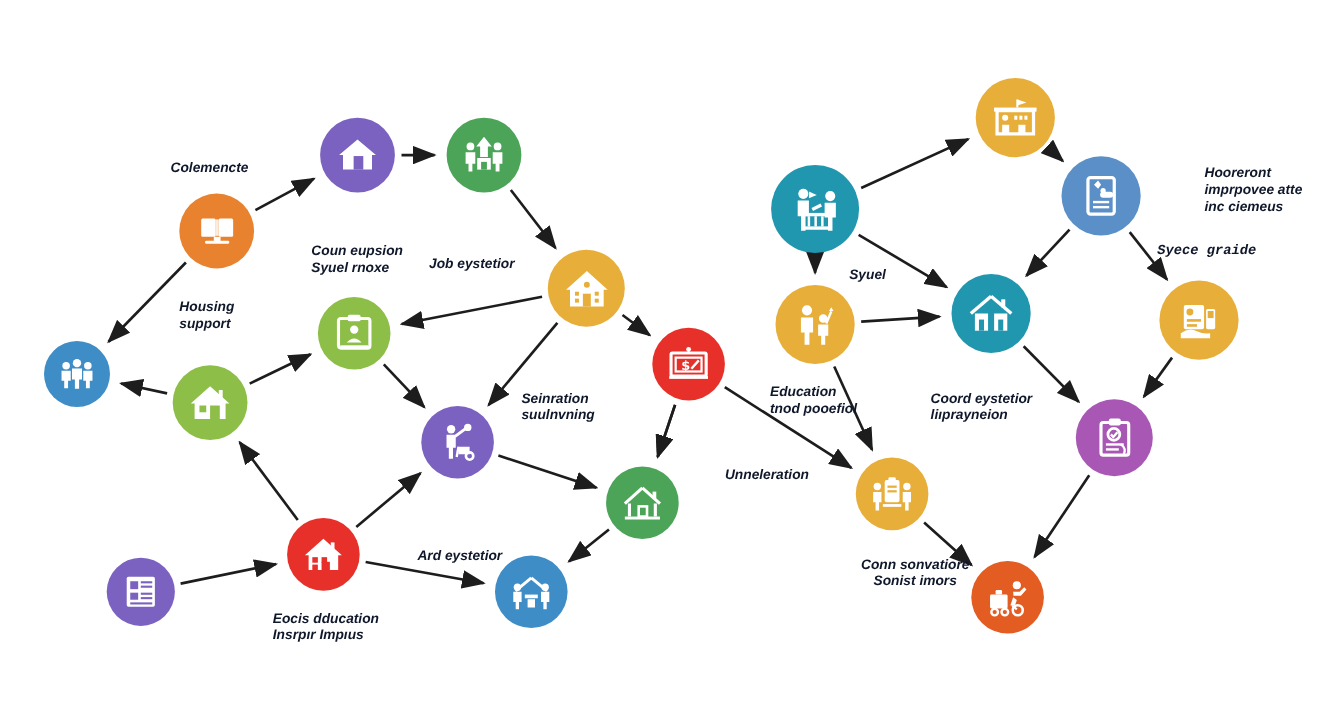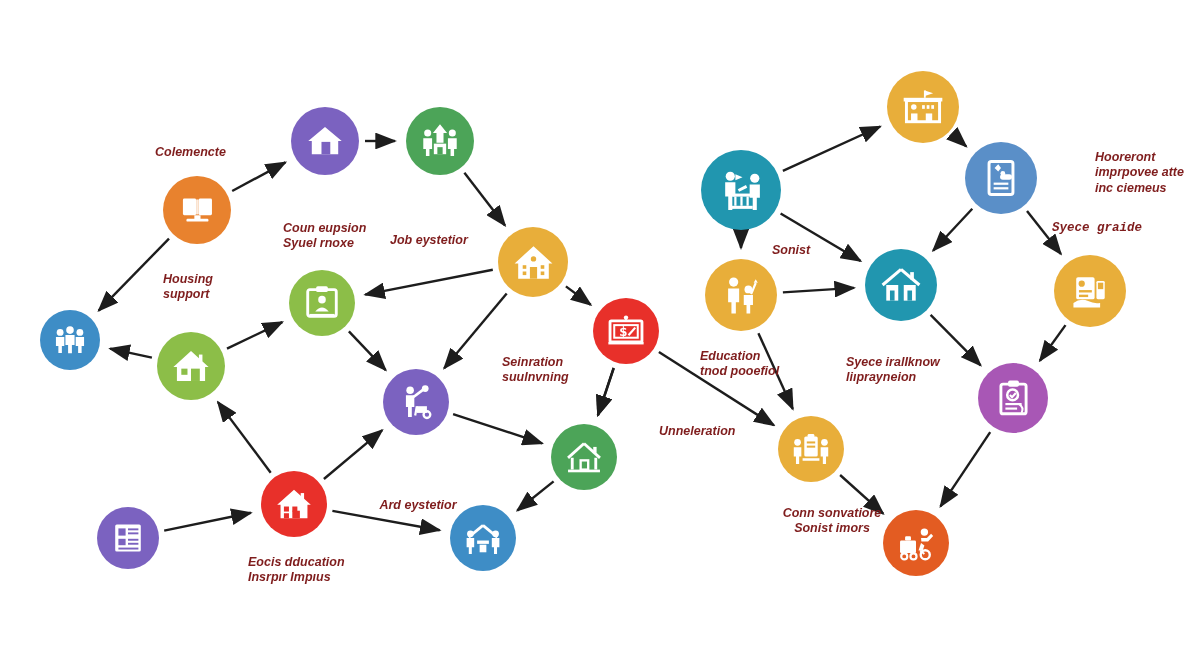--- a/index.html
+++ b/index.html
@@ -35,21 +35,21 @@
   .node svg {
     display: block;
   }
   .node-label {
     position: absolute;
     font-family: "Liberation Sans", "DejaVu Sans", sans-serif;
     font-style: italic;
     font-weight: 600;
     font-size: 12.5px;
     line-height: 1.22;
-    color: #7f1d1d;
+    color: #0f172a;
     white-space: pre-line;
     text-align: left;
   }
 </style>
 </head>
 <body>
 
 <div id="stage">
 
   <svg id="edge-layer" viewBox="0 0 1200 654" xmlns="http://www.w3.org/2000/svg">
@@ -332,32 +332,32 @@
         </svg>
       </div>
     </div>
   <div id="labels-group">
       <div class="node-label" style="left: 155px; top: 145px; width: 130px;">Colemencte</div>
       <div class="node-label" style="left: 163px; top: 272px; width: 110px;">Housing
 support</div>
       <div class="node-label" style="left: 283px; top: 221px; width: 140px;">Coun eupsion
 Syuel rnoxe</div>
       <div class="node-label" style="left: 390px; top: 233px; width: 140px;">Job eystetior</div>
-      <div class="node-label" style="left: 474px; top: 355px; width: 130px; margin-left: 28px;">Seinration
+      <div class="node-label" style="left: 474px; top: 355px; width: 130px;">Seinration
 suulnvning</div>
       <div class="node-label" style="left: 353px; top: 498px; width: 130px; text-align: center;">Ard eystetior</div>
       <div class="node-label" style="left: 248px; top: 555px; width: 150px;">Eocis dducation
 Insrpır Impıus</div>
       <div class="node-label" style="left: 659px; top: 424px; width: 140px;">Unneleration</div>
       <div class="node-label" style="left: 1095px; top: 150px; width: 160px;">Hooreront
 imprpovee atte
 inc ciemeus</div>
-      <div class="node-label" style="left: 772px; top: 243px; width: 90px;">Sonist</div>
+      <div class="node-label" style="left: 772px; top: 243px; width: 90px;">Syuel</div>
       <div class="node-label" style="left: 700px; top: 349px; width: 140px;">Education
 tnod pooefiol</div>
-      <div class="node-label" style="left: 846px; top: 355px; width: 160px;">Syece iralIknow
+      <div class="node-label" style="left: 846px; top: 355px; width: 160px;">Coord eystetior
 liıprayneion</div>
       <div class="node-label" style="left: 1052px; top: 221px; width: 130px; font-family: Liberation Mono, monospace;">Syece graide</div>
       <div class="node-label" style="left: 757px; top: 506px; width: 150px; text-align: center;">Conn sonvatiore
 Sonist imors</div>
     </div>
 
 </div>
 
 </body></html>

